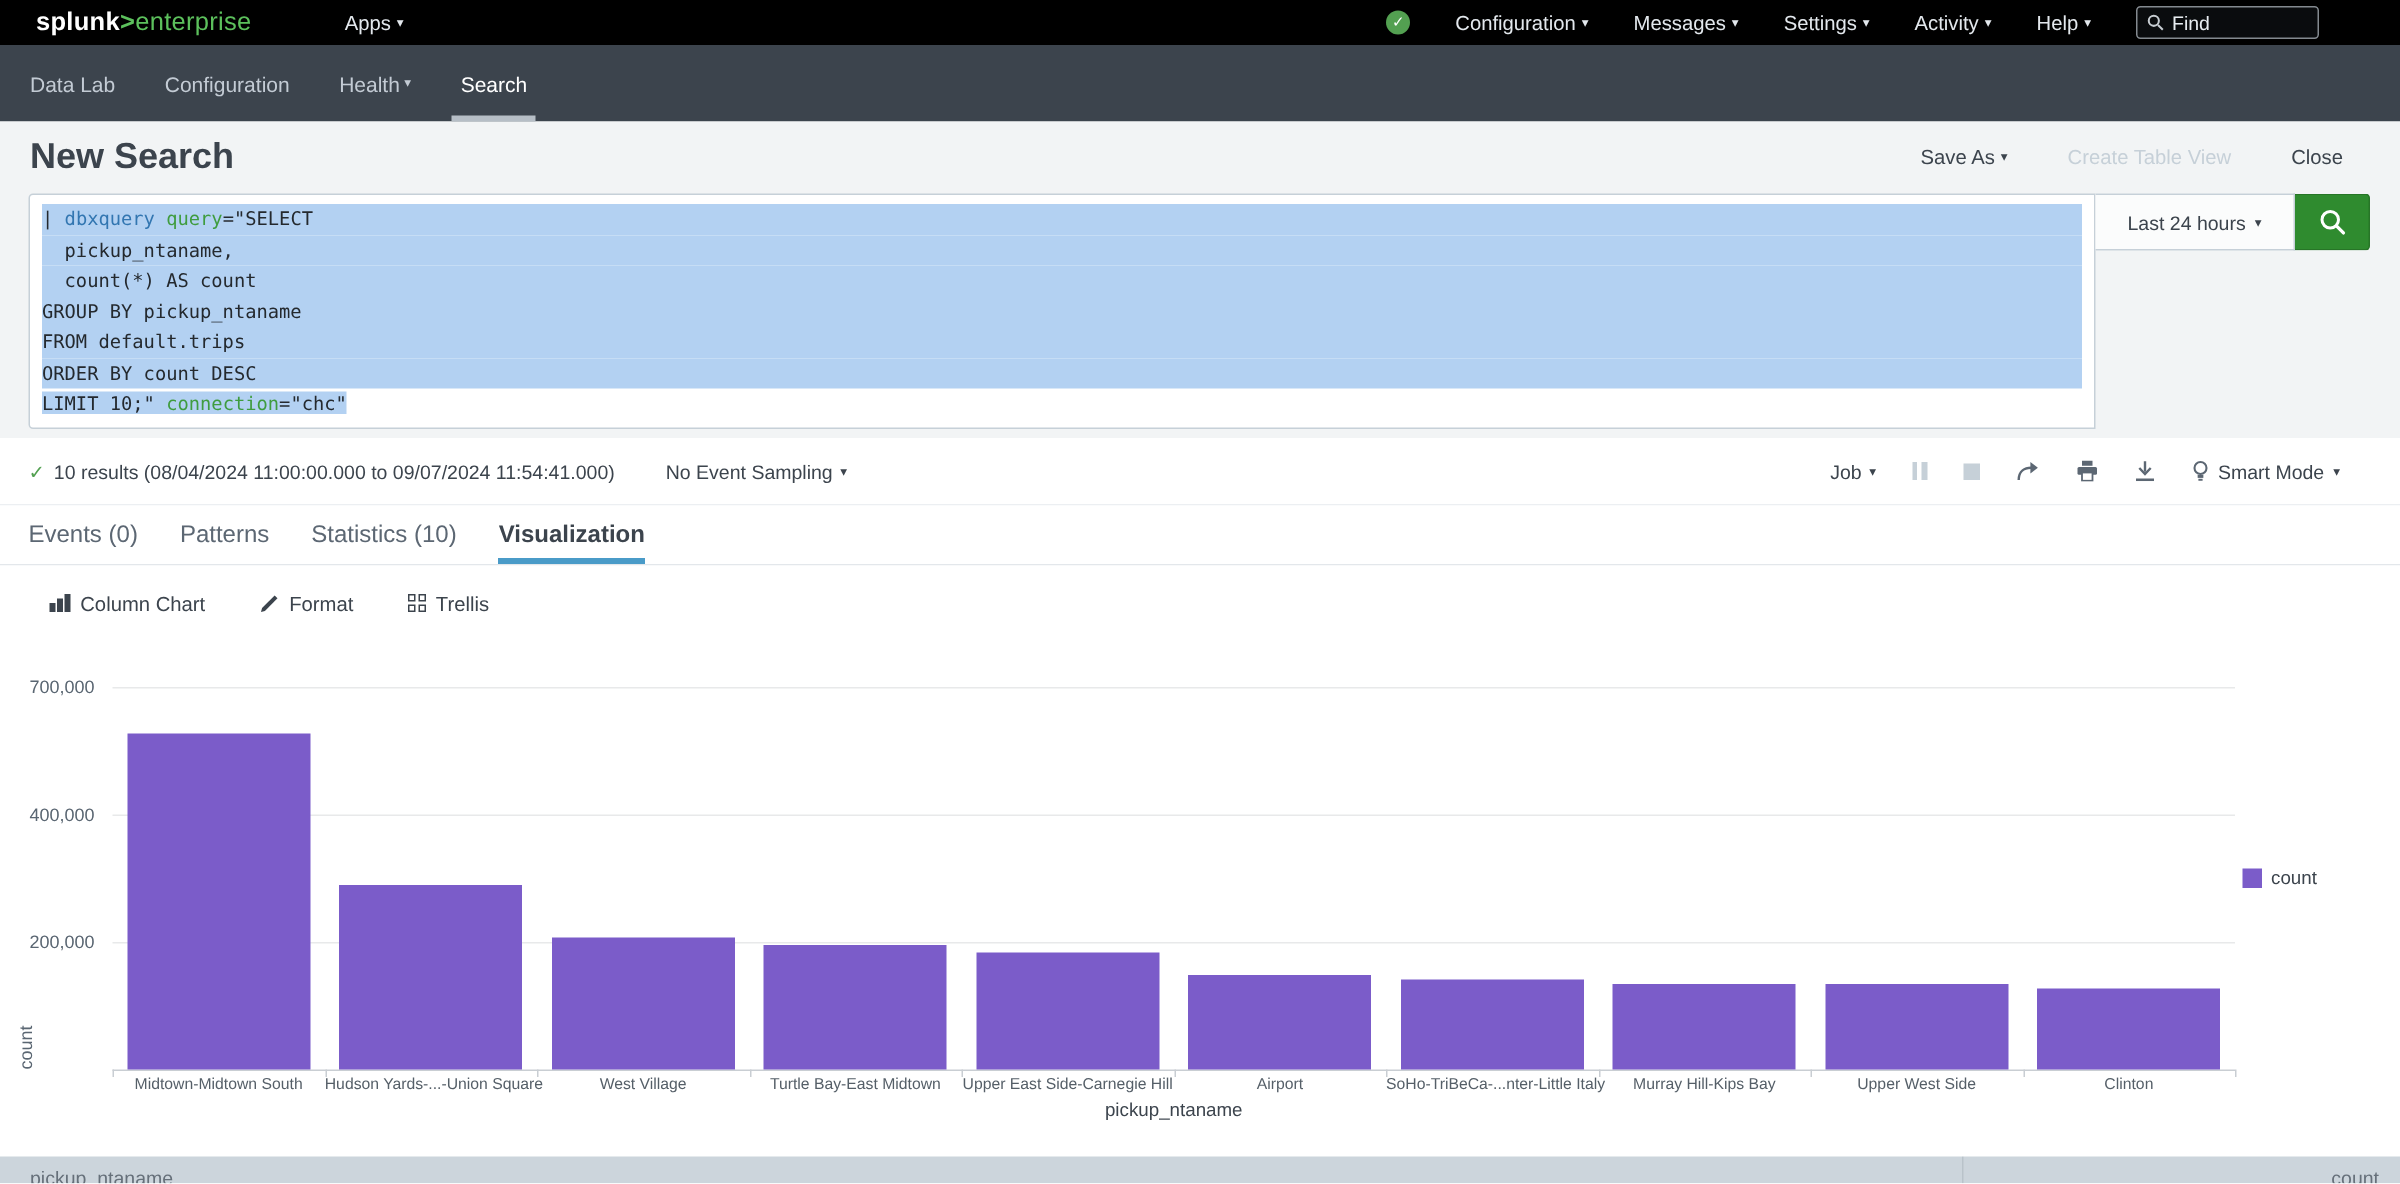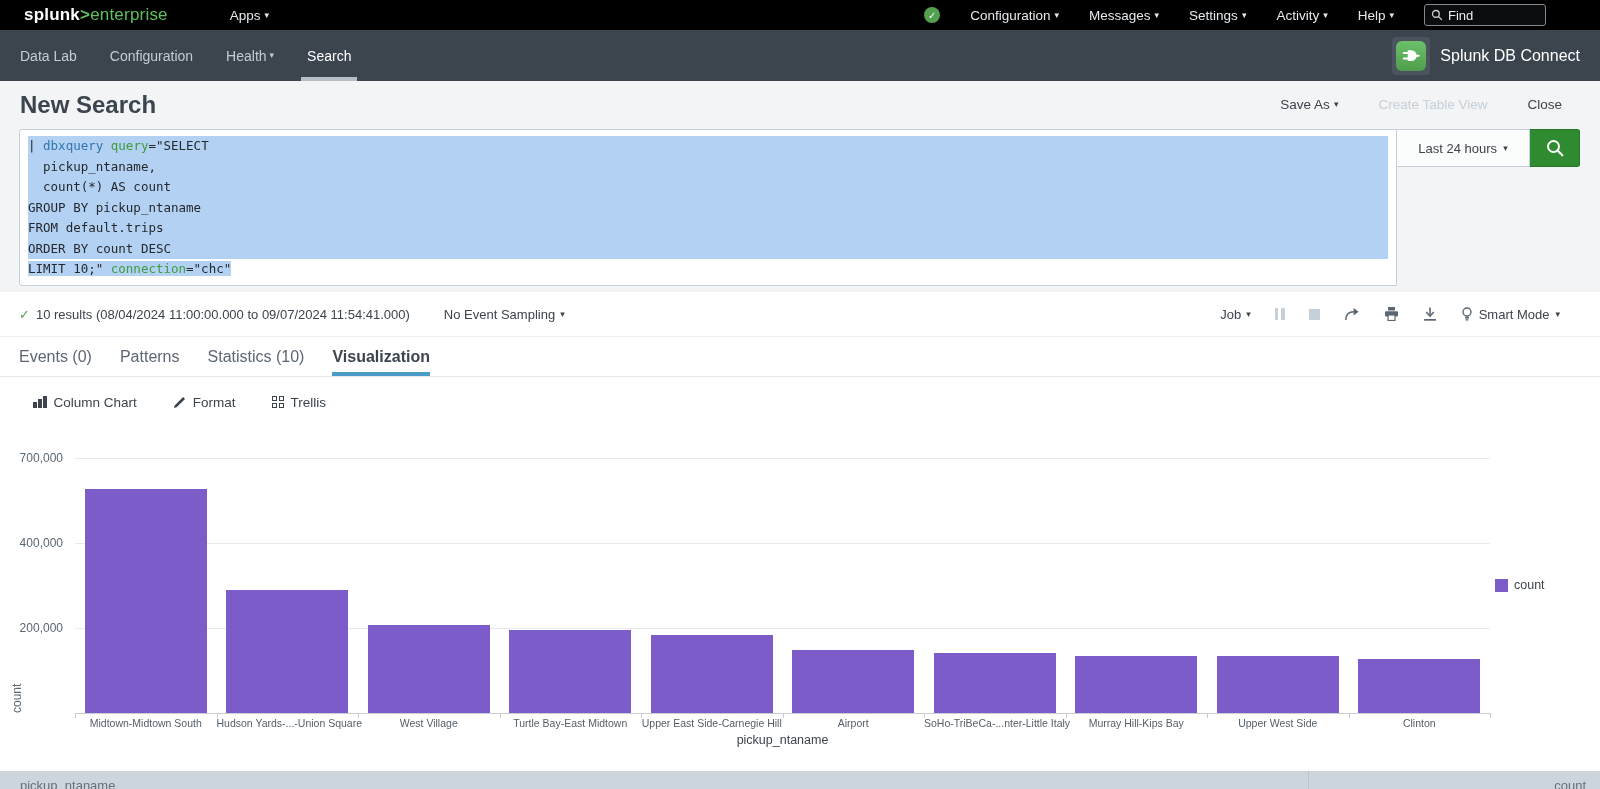--- a/index.html
+++ b/index.html
@@ -168,32 +168,20 @@
     <a class="nav-item">
         <span>Configuration</span>
       </a>
     <a class="nav-item">
         <span>Health</span>
         <span class="caret"></span>
       </a>
     <a class="nav-item active">
         <span>Search</span>
       </a>
-    <div class="appnav-right">
-      <span class="db-tile">
-        <span class="db-icon">
-          <svg width="20" height="20" viewBox="0 0 18 18">
-              <path d="M2.5 6.2 H6 M2.5 11.2 H6" stroke="#fff" stroke-width="1.8" stroke-linecap="round"></path>
-              <path d="M6 3.8 h3.2 a4.9 4.9 0 0 1 0 9.8 H6 z" fill="#fff"></path>
-              <path d="M13.5 8.7 h2.5" stroke="#fff" stroke-width="1.8" stroke-linecap="round"></path>
-            </svg>
-        </span>
-      </span>
-      <span class="app-title">Splunk DB Connect</span>
-    </div>
   </nav>
 
   <section class="pagehead">
     <h1>New Search</h1>
     <div class="head-actions">
       <a class="head-link">
         <span>Save As</span>
         <span class="caret"></span>
       </a>
       <a class="head-link disabled">Create Table View</a>

